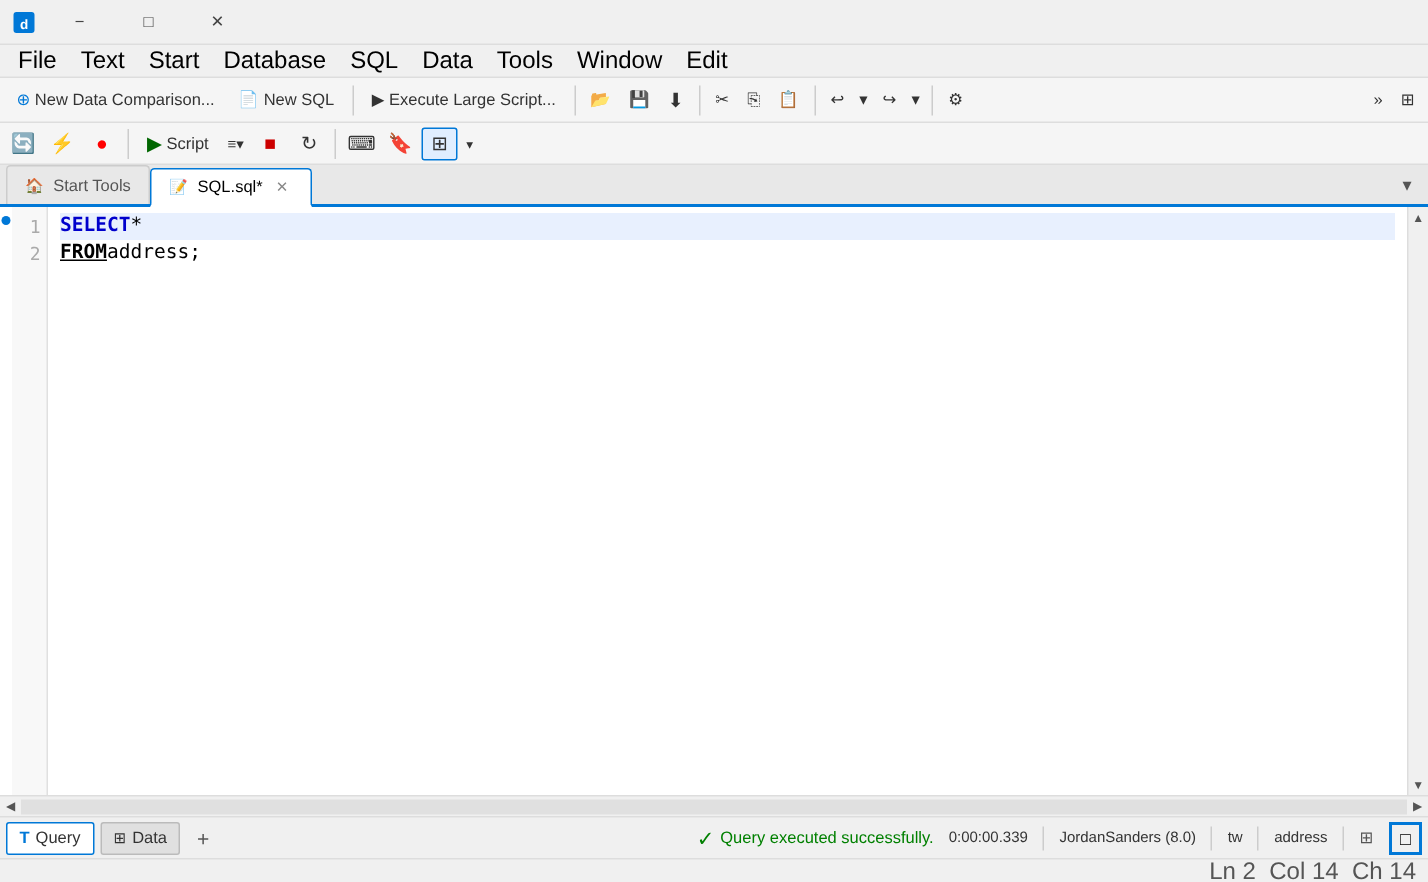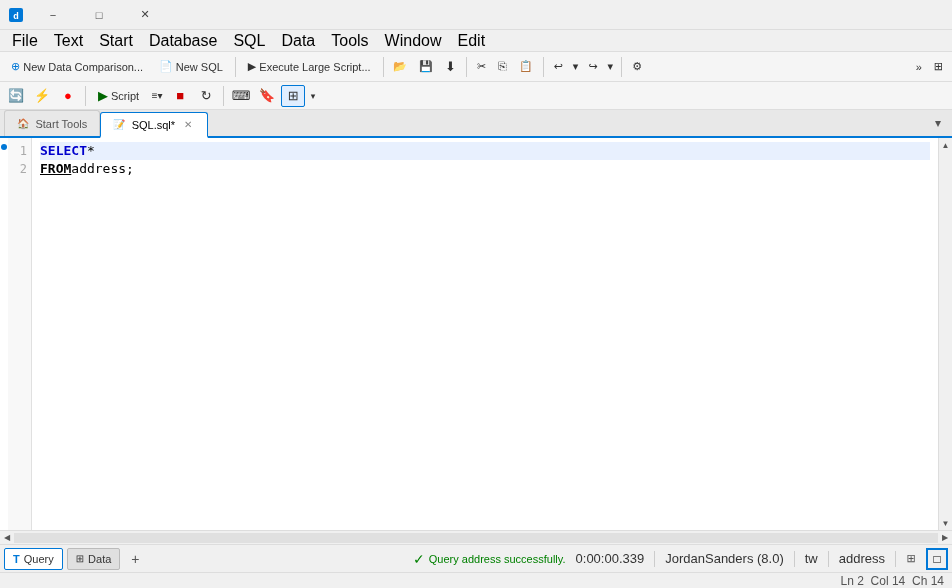--- a/index.html
+++ b/index.html
@@ -245,21 +245,21 @@
       width: 22px; height: 22px;
       display: flex; align-items: center; justify-content: center;
       cursor: pointer; font-size: 14px; color: #555;
       border: 1px solid transparent;
     }
     .status-spacer { flex: 1; }
     .status-success {
       display: flex; align-items: center; gap: 4px;
       color: #008000; font-size: 11px;
     }
-    .status-item { font-size: 13px; color: #333; padding: 0 6px; }
+    .status-item { font-size: 10px; color: #333; padding: 0 6px; }
     .status-right-btn {
       width: 22px; height: 22px;
       display: flex; align-items: center; justify-content: center;
       cursor: pointer; font-size: 11px; color: #555;
       border: 1px solid transparent;
     }
     .status-active-box {
       width: 22px; height: 22px;
       border: 2px solid #0078d7;
       display: flex; align-items: center; justify-content: center;
@@ -282,25 +282,25 @@
       flex: 1; height: 10px;
       background: #e0e0e0;
       position: relative;
     }
 
     
     .pos-bar {
       background: #f0f0f0;
       height: 16px;
       display: flex;
-      align-items: center;
+      align-items: flex-start;
       justify-content: flex-end;
       padding: 0 8px;
       border-top: 1px solid #ddd;
-      font-size: 12px;
+      font-size: 16px;
       color: #555;
     }
 
     
     .app { width: 952px; height: 588px; display: flex; flex-direction: column; background: #f0f0f0; }
     .content-area { flex: 1; display: flex; flex-direction: column; overflow: hidden; }
   </style>
 </head>
 <body>
 
@@ -461,21 +461,21 @@
         <span>Query</span>
       </div>
       <div class="status-tab">
         <span style="font-size:10px;">⊞</span>
         <span>Data</span>
       </div>
       <div class="status-tab-add">+</div>
       <div class="status-spacer"></div>
       <div class="status-success">
         <span style="color:#008000; font-size:14px;">✓</span>
-        <span>Query address successfully.</span>
+        <span>Query executed successfully.</span>
       </div>
       <div class="status-item">0:00:00.339</div>
       <div style="width:1px;height:16px;background:#ccc;"></div>
       <div class="status-item">JordanSanders (8.0)</div>
       <div style="width:1px;height:16px;background:#ccc;"></div>
       <div class="status-item">tw</div>
       <div style="width:1px;height:16px;background:#ccc;"></div>
       <div class="status-item">address</div>
       <div style="width:1px;height:16px;background:#ccc;"></div>
       <div class="status-right-btn">⊞</div>

